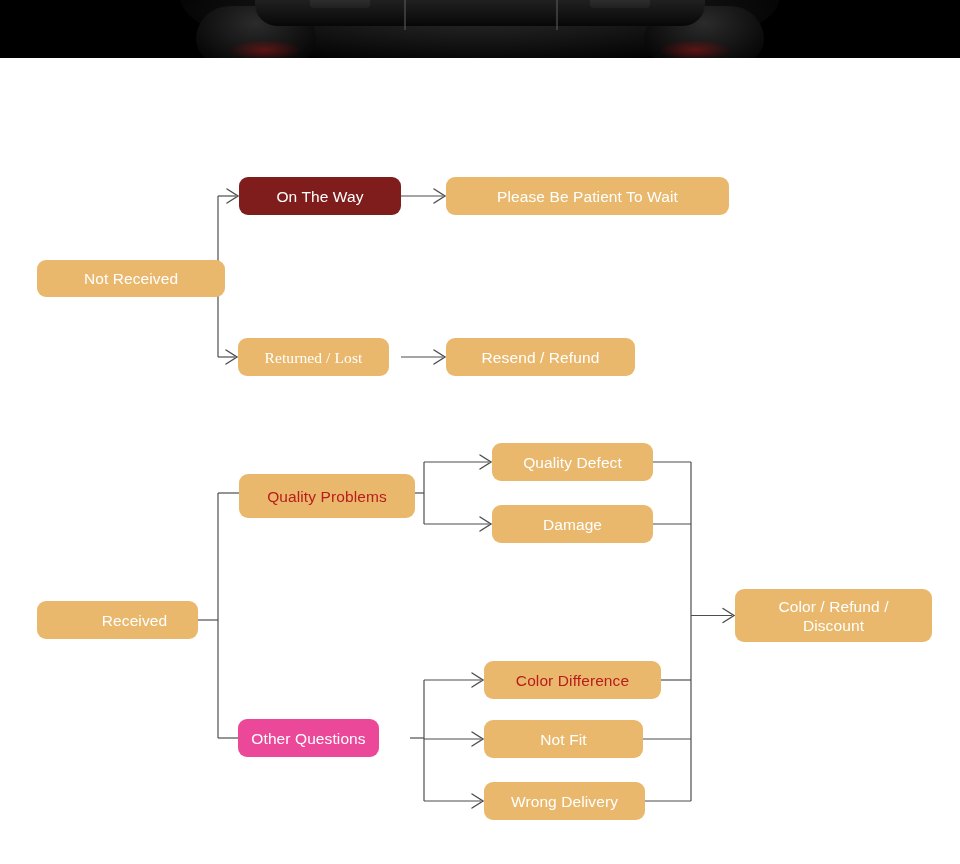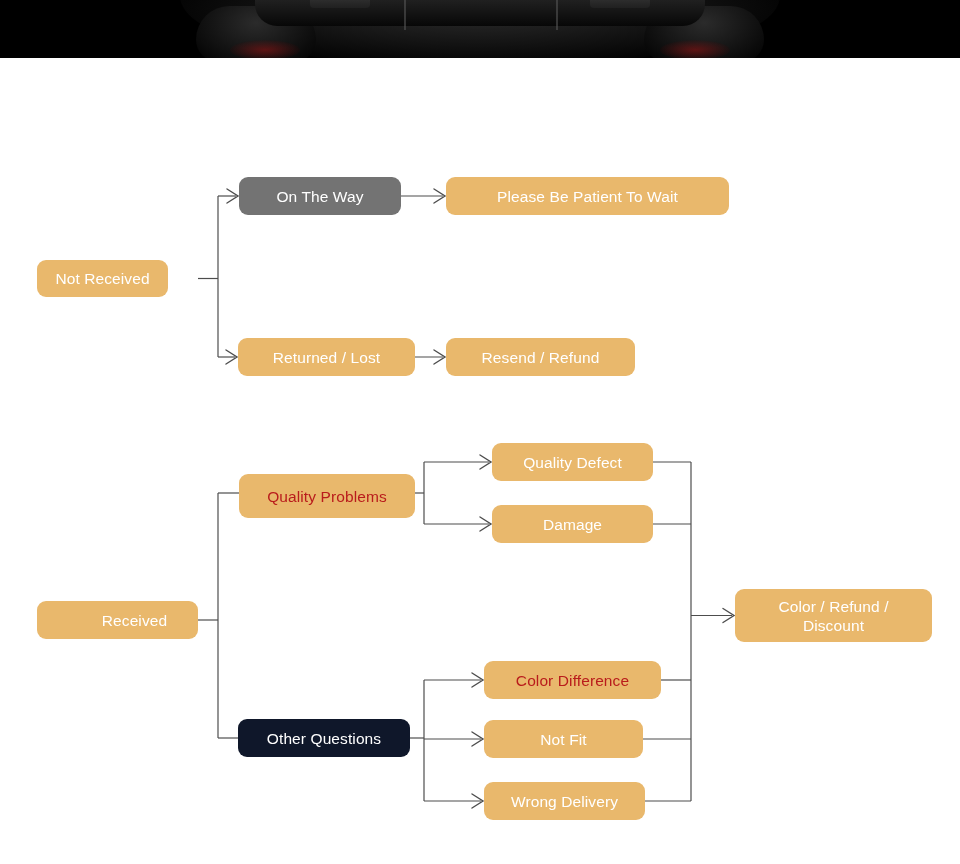--- a/index.html
+++ b/index.html
@@ -234,28 +234,28 @@
         <path d="M 691 404 V 743" fill="none" stroke="#4d4d4d" stroke-width="1.2"></path>
         <path d="M 653 404 H 691" fill="none" stroke="#4d4d4d" stroke-width="1.2"></path>
         <path d="M 653 466 H 691" fill="none" stroke="#4d4d4d" stroke-width="1.2"></path>
         <path d="M 661 622 H 691" fill="none" stroke="#4d4d4d" stroke-width="1.2"></path>
         <path d="M 643 681 H 691" fill="none" stroke="#4d4d4d" stroke-width="1.2"></path>
         <path d="M 645 743 H 691" fill="none" stroke="#4d4d4d" stroke-width="1.2"></path>
         <path d="M 691 557.5 H 732" fill="none" stroke="#4d4d4d" stroke-width="1.2"></path>
         <path d="M 723 550.5 L 734 557.5 L 723 564.5" fill="none" stroke="#4d4d4d" stroke-width="1.4" stroke-linecap="round"></path>
       </svg>
     <div id="node-layer">
-        <div class="node" style="left: 37px; top: 202px; width: 131px; height: 37px; background: rgb(233, 184, 108); color: rgb(255, 255, 255);"><span>Not Received</span></div>
-        <div class="node" style="left: 239px; top: 119px; width: 162px; height: 38px; background: #737373; color: rgb(255, 255, 255); text-align: center;"><span>On The Way</span></div>
+        <div class="node" style="left: 37px; top: 202px; width: 188px; height: 37px; background: rgb(233, 184, 108); color: rgb(255, 255, 255);"><span>Not Received</span></div>
+        <div class="node" style="left: 239px; top: 119px; width: 162px; height: 38px; background: #7f1d1d; color: rgb(255, 255, 255); text-align: center;"><span>On The Way</span></div>
         <div class="node" style="left: 446px; top: 119px; width: 283px; height: 38px; background: rgb(233, 184, 108); color: rgb(255, 255, 255);"><span>Please Be Patient To Wait</span></div>
-        <div class="node" style="left: 238px; top: 280px; width: 177px; height: 38px; background: rgb(233, 184, 108); color: rgb(255, 255, 255);"><span>Returned / Lost</span></div>
+        <div class="node" style="left: 238px; top: 280px; width: 151px; height: 38px; background: rgb(233, 184, 108); color: rgb(255, 255, 255); font-family: Liberation Serif, serif;"><span>Returned / Lost</span></div>
         <div class="node" style="left: 446px; top: 280px; width: 189px; height: 38px; background: rgb(233, 184, 108); color: rgb(255, 255, 255);"><span>Resend / Refund</span></div>
         <div class="node" style="left: 37px; top: 543px; width: 161px; height: 38px; background: rgb(233, 184, 108); color: rgb(255, 255, 255); padding-left: 40px;"><span>Received</span></div>
         <div class="node" style="left: 239px; top: 416px; width: 176px; height: 44px; background: rgb(233, 184, 108); color: #b91c1c;"><span>Quality Problems</span></div>
-        <div class="node" style="left: 238px; top: 661px; width: 172px; height: 38px; background: #0f172a; color: rgb(255, 255, 255);"><span>Other Questions</span></div>
+        <div class="node" style="left: 238px; top: 661px; width: 141px; height: 38px; background: #ec4899; color: rgb(255, 255, 255);"><span>Other Questions</span></div>
         <div class="node" style="left: 492px; top: 385px; width: 161px; height: 38px; background: rgb(233, 184, 108); color: rgb(255, 255, 255);"><span>Quality Defect</span></div>
         <div class="node" style="left: 492px; top: 447px; width: 161px; height: 38px; background: rgb(233, 184, 108); color: rgb(255, 255, 255);"><span>Damage</span></div>
         <div class="node" style="left: 484px; top: 603px; width: 177px; height: 38px; background: rgb(233, 184, 108); color: #b91c1c;"><span>Color Difference</span></div>
         <div class="node" style="left: 484px; top: 662px; width: 159px; height: 38px; background: rgb(233, 184, 108); color: rgb(255, 255, 255);"><span>Not Fit</span></div>
         <div class="node" style="left: 484px; top: 724px; width: 161px; height: 38px; background: rgb(233, 184, 108); color: rgb(255, 255, 255);"><span>Wrong Delivery</span></div>
         <div class="node" style="left: 735px; top: 531px; width: 197px; height: 53px; background: rgb(233, 184, 108); color: rgb(255, 255, 255);"><span>Color / Refund /
 Discount</span></div>
       </div>
   </div>
 

